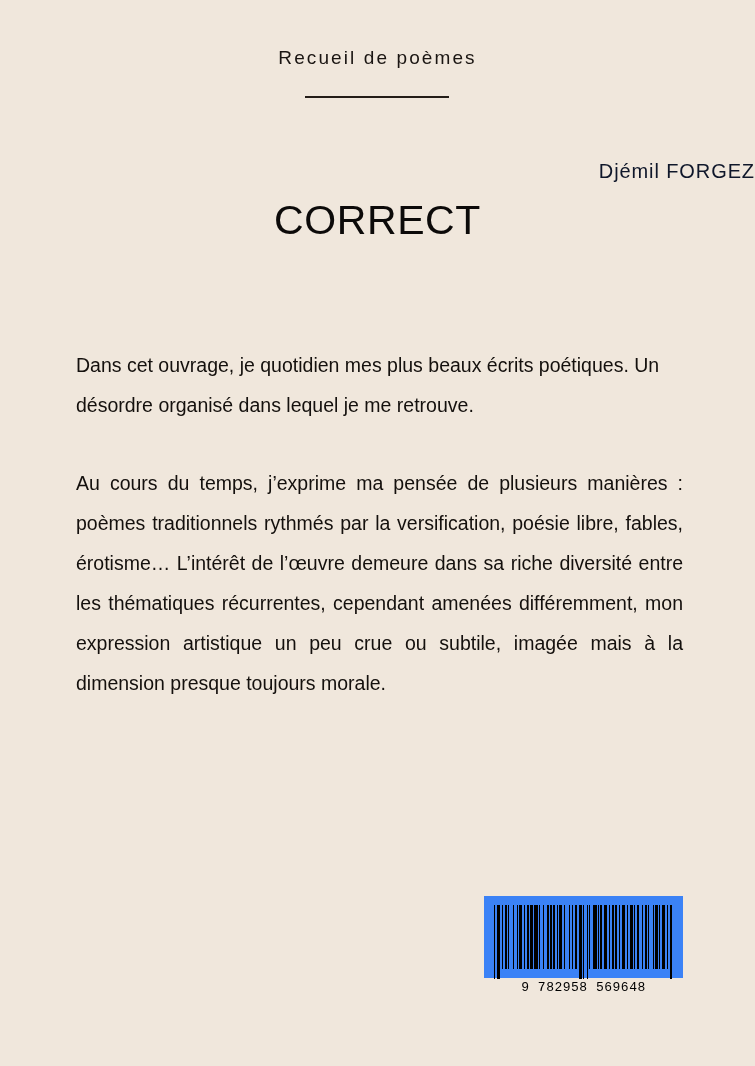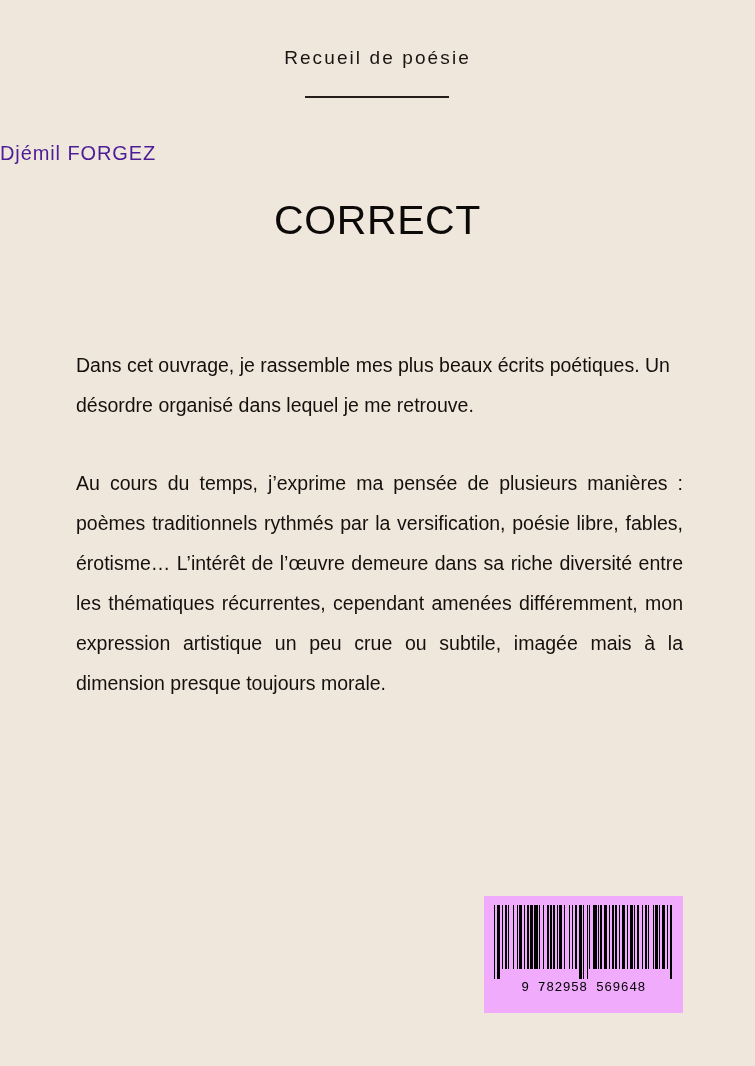--- a/index.html
+++ b/index.html
@@ -37,27 +37,27 @@
     top: 96px;
     left: 305px;
     width: 144px;
     height: 2px;
     background: #241d18;
   }
 
   
   .author {
     position: absolute;
-    top: 142px;
+    top: 160px;
     left: 0;
     width: 755px;
-    text-align: left;
+    text-align: right;
     font-size: 20px;
     letter-spacing: 0.9px;
-    color: #4c1d95;
+    color: #0f172a;
   }
   .book-title {
     position: absolute;
     top: 192px;
     left: 0;
     width: 755px;
     text-align: center;
     color: #0c0a09;
     font-size: 41px;
     line-height: 56px;
@@ -89,22 +89,22 @@
   .blurb p:last-child {
     margin-bottom: 0;
   }
 
   
   .barcode-box {
     position: absolute;
     left: 484px;
     top: 896px;
     width: 199px;
-    height: 117px;
-    background: #f0abfc;
+    height: 82px;
+    background: #3b82f6;
     box-sizing: border-box;
     padding: 9px 10px 20px 10px;
   }
   .barcode-bars {
     position: relative;
     height: 74px;
     width: 100%;
     display: flex;
     align-items: flex-start;
     gap: 0;
@@ -122,32 +122,32 @@
     text-align: center;
     white-space: pre;
     line-height: 15px;
   }
 </style>
 </head>
 <body>
 
 <div class="page">
 
-  <div class="collection-line">Recueil de poésie</div>
+  <div class="collection-line">Recueil de poèmes</div>
 
   <div class="header-rule"></div>
 
   <div class="author">Djémil FORGEZ</div>
 
   <div class="book-title">
     <span class="title-line">CORRECT</span>
   </div>
 
   <div class="blurb" id="blurb">
-      <p class="ragged">Dans cet ouvrage, je rassemble mes plus beaux écrits poétiques. Un désordre organisé dans lequel je me retrouve.</p>
+      <p class="ragged">Dans cet ouvrage, je quotidien mes plus beaux écrits poétiques. Un désordre organisé dans lequel je me retrouve.</p>
       <p>Au cours du temps, j’exprime ma pensée de plusieurs manières : poèmes traditionnels rythmés par la versification, poésie libre, fables, érotisme…  L’intérêt de l’œuvre demeure dans sa riche diversité entre les thématiques récurrentes, cependant amenées différemment, mon expression artistique un peu crue ou subtile, imagée mais à la dimension presque toujours morale.</p>
     </div>
 
   <div class="barcode-box">
     <div class="barcode-bars" id="barcode-bars">
         <span style="width: 1.25175px; background: rgb(0, 0, 0); height: 74px;"></span>
         <span style="width: 1.25175px; background: transparent; height: 74px;"></span>
         <span style="width: 3.75524px; background: rgb(0, 0, 0); height: 74px;"></span>
         <span style="width: 1.25175px; background: transparent; height: 64px;"></span>
         <span style="width: 1.25175px; background: rgb(0, 0, 0); height: 64px;"></span>

